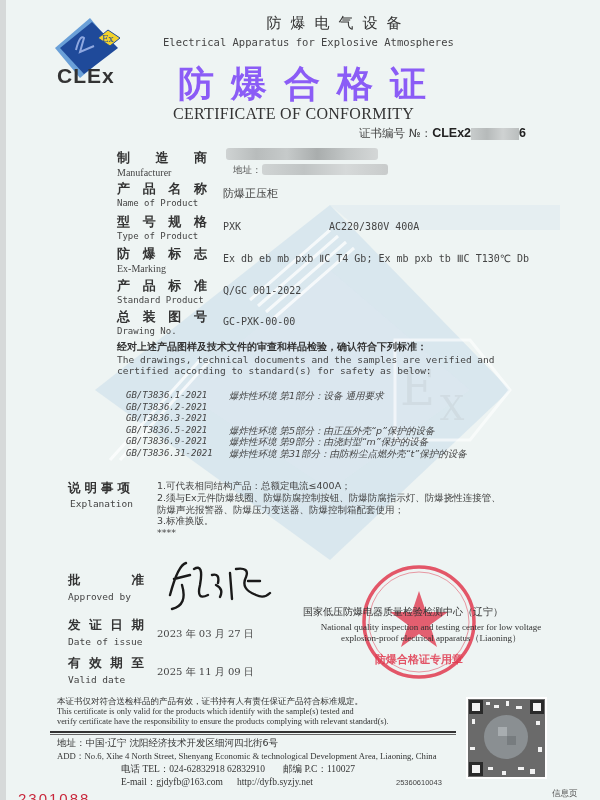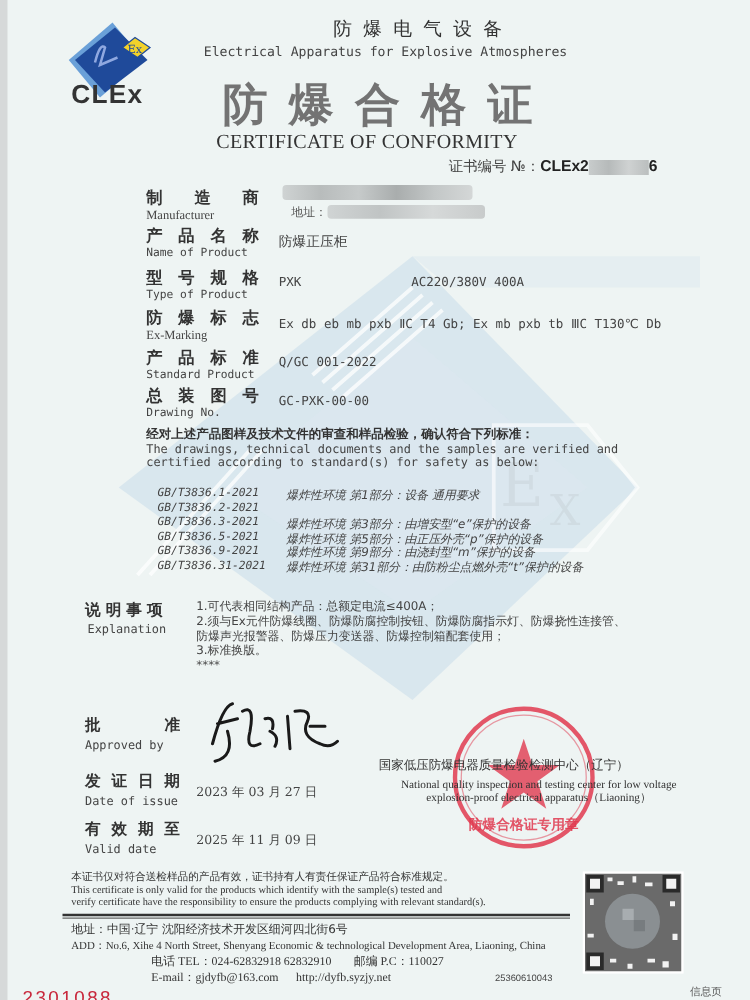--- a/index.html
+++ b/index.html
@@ -10,21 +10,21 @@
     color: #2a2a2a;
   }
   .left-edge { position: absolute; left: 0; top: 0; width: 6px; height: 800px; background: #d6d9d9; }
   .watermark { position: absolute; left: 0; top: 0; width: 600px; height: 800px; pointer-events: none; }
 
   
   .logo { position: absolute; left: 50px; top: 16px; width: 80px; height: 80px; }
   .logo-text { position: absolute; left: 57px; top: 64px; font-family: "Liberation Sans", sans-serif; font-weight: bold; font-size: 21px; color: #333; letter-spacing: 1px; }
   .hdr-cn { position: absolute; left: 0; width: 600px; text-align: center; top: 14px; font-family: "DejaVu Sans", sans-serif; font-size: 15px; letter-spacing: 9px; color: #333; padding-left: 77px; box-sizing: border-box; }
   .hdr-en { position: absolute; left: 163px; top: 36px; font-family: "DejaVu Sans Mono", monospace; font-size: 10.5px; color: #444; }
-  .title-cn { position: absolute; left: 178px; top: 60px; font-family: "DejaVu Sans", sans-serif; font-weight: bold; font-size: 36px; letter-spacing: 17px; color: #737373; }
+  .title-cn { position: absolute; left: 178px; top: 60px; font-family: "DejaVu Sans", sans-serif; font-weight: bold; font-size: 36px; letter-spacing: 17px; color: #8b5cf6; }
   .title-en { position: absolute; left: 173px; top: 105px; font-family: "Liberation Serif", serif; font-size: 16px; color: #333; letter-spacing: 0.3px; }
   .cert-no { position: absolute; left: 359px; top: 126px; font-family: "DejaVu Sans", sans-serif; font-size: 11.5px; color: #444; white-space: nowrap; }
   .cert-no .num { font-family: "Liberation Sans", sans-serif; font-weight: bold; font-size: 12.5px; color: #222; }
   .blur-block { display: inline-block; width: 48px; height: 12px; background: linear-gradient(90deg,#c8cccc,#b6baba,#cfd2d2,#babebe); vertical-align: middle; }
 
   
   .field { position: absolute; left: 117px; }
   .field .lbl-cn { font-family: "DejaVu Sans", sans-serif; font-weight: bold; font-size: 13px; width: 90px; display: flex; justify-content: space-between; color: #333; }
   .field .lbl-en { font-family: "DejaVu Sans Mono", monospace; font-size: 9px; color: #444; margin-top: 0px; }
   .field .lbl-en.serif { font-family: "Liberation Serif", serif; font-size: 10px; }
@@ -189,21 +189,20 @@
 <div class="std-list">
   <div class="std-row">
       <span class="std-code">GB/T3836.1-2021</span>
       <span class="std-desc">爆炸性环境 第1部分：设备 通用要求</span>
     </div>
   <div class="std-row">
       <span class="std-code">GB/T3836.2-2021</span>
     </div>
   <div class="std-row">
       <span class="std-code">GB/T3836.3-2021</span>
-      <span class="std-desc">爆炸性环境 第3部分：由增安型“e”保护的设备</span>
     </div>
   <div class="std-row">
       <span class="std-code">GB/T3836.5-2021</span>
       <span class="std-desc">爆炸性环境 第5部分：由正压外壳“p”保护的设备</span>
     </div>
   <div class="std-row">
       <span class="std-code">GB/T3836.9-2021</span>
       <span class="std-desc">爆炸性环境 第9部分：由浇封型“m”保护的设备</span>
     </div>
   <div class="std-row">

